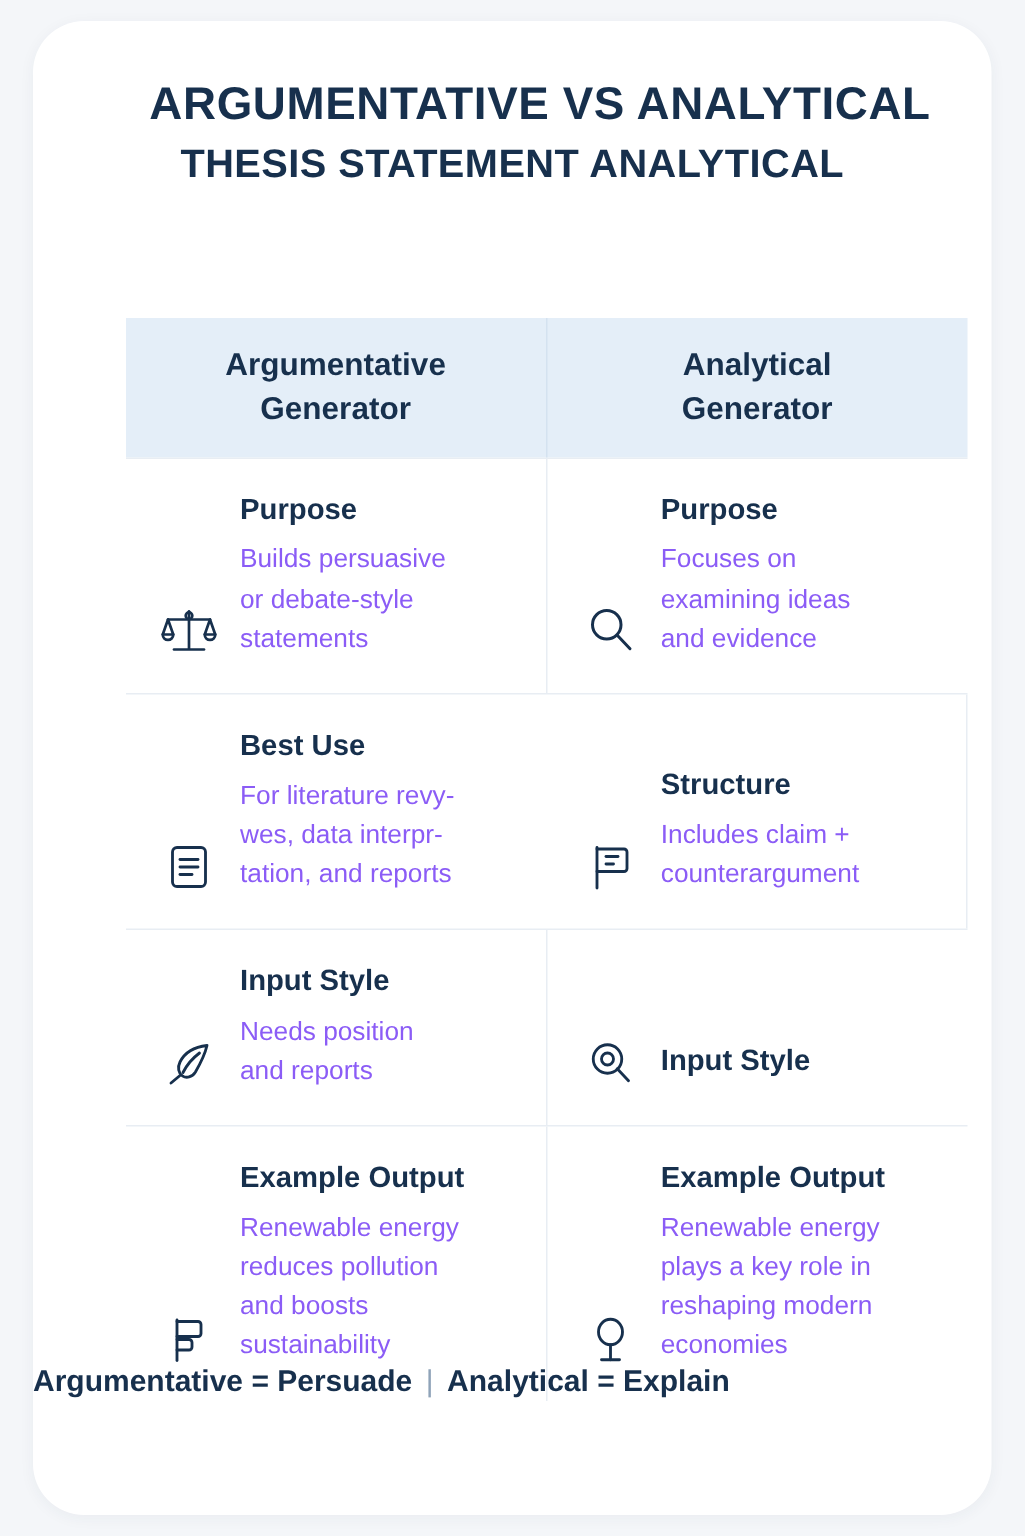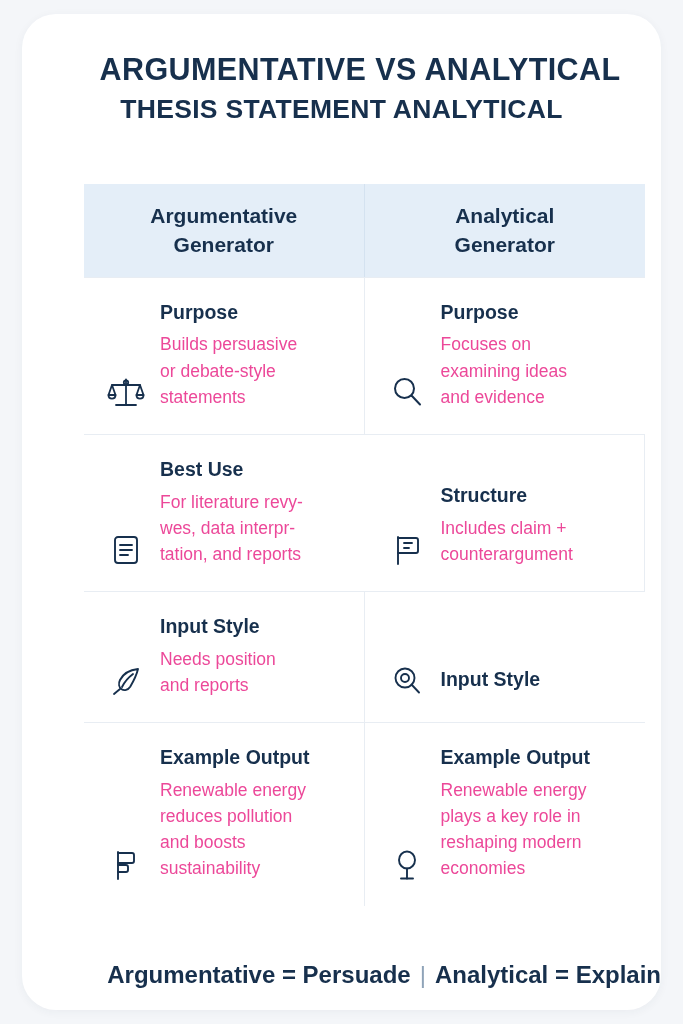--- a/index.html
+++ b/index.html
@@ -48,20 +48,21 @@
     position: absolute;
     left: 62px;
     top: 170px;
     width: 561px;
     border: 0;
   }
   .head-row {
     display: flex;
     background: #e4eef8;
     height: 93px;
+    margin-top: 28px;
   }
   .head-cell {
     flex: 1 1 50%;
     display: flex;
     align-items: center;
     justify-content: center;
     text-align: center;
     color: #17304d;
     font-size: 21px;
     font-weight: bold;
@@ -100,33 +101,33 @@
     flex: 1 1 auto;
   }
   .cell-title {
     color: #17304d;
     font-size: 19.5px;
     font-weight: bold;
     line-height: 1.25;
     margin-bottom: 7px;
   }
   .cell-desc {
-    color: #ec4899;
+    color: #8b5cf6;
     font-size: 17.5px;
     line-height: 1.5;
     white-space: pre-line;
   }
   .footer {
     position: absolute;
     left: 0;
     right: 0;
-    top: 947px;
-    text-align: right;
-    color: #17304d;
-    font-size: 24px;
+    top: 896px;
+    text-align: left;
+    color: #17304d;
+    font-size: 20px;
     font-weight: bold;
   }
   .footer .sep {
     display: inline-block;
     padding: 0 9px;
     color: #8fa3b8;
     font-weight: normal;
   }
 </style>
 </head>

